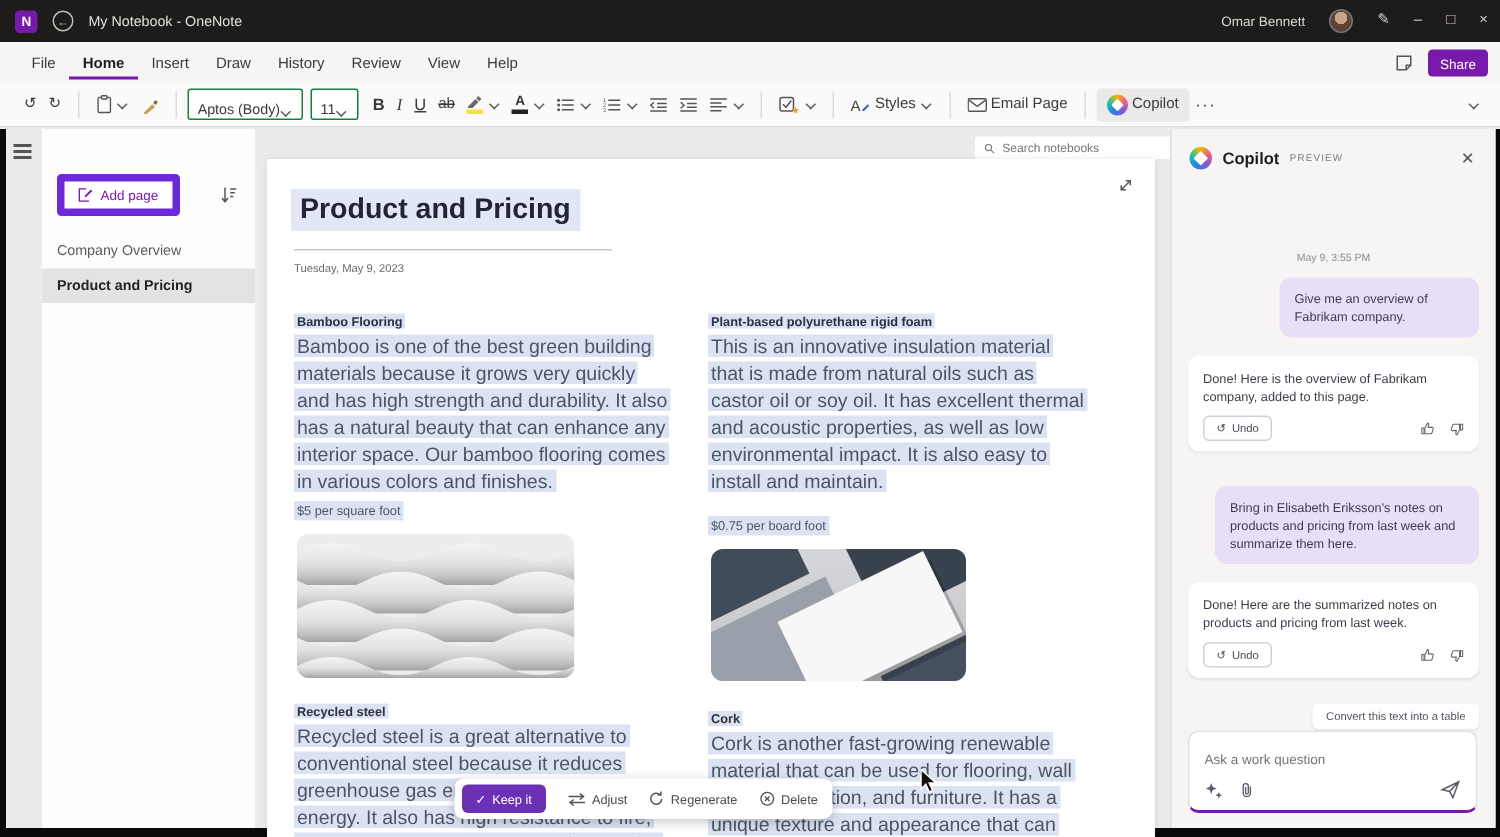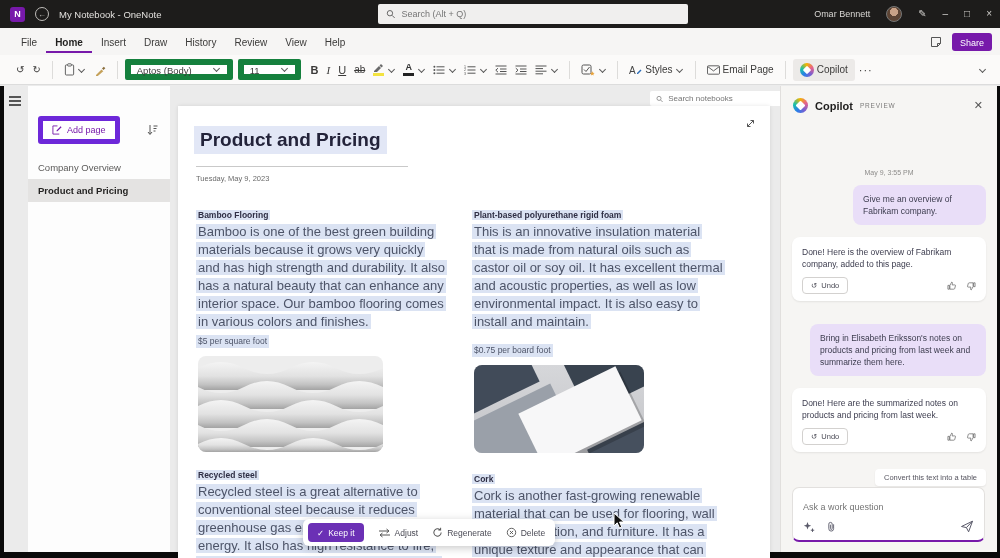--- a/index.html
+++ b/index.html
@@ -38,22 +38,22 @@
   .menubar-right { position:absolute; right:8px; top:0; height:27px; display:flex; align-items:center; gap:10px; }
   .share-btn { background:#7719aa; color:#fff; font-size:9px; border:none; border-radius:3px;
     height:18px; padding:0 8px; display:flex; align-items:center; gap:5px;flex-direction:column; }
 
   
   .ribbon { position:absolute; top:55px; left:0; width:1000px; height:30px; background:#fbfaf9;
     border-bottom:1px solid #dcdcdc; display:flex; align-items:center; padding-left:12px; }
   .rb { display:inline-flex; align-items:center; gap:3px; padding:3px 4px; border-radius:2px;
     color:#3b3a39; font-size:10px; }
   .rb-divider { width:1px; height:18px; background:#dddcda; margin:0 7px; }
-  .selbox { display:inline-flex; align-items:flex-start; justify-content:space-between;
-    border:6px solid #15803d; border-radius:2px; height:21px; padding:0 6px; gap:21px;
+  .selbox { display:inline-flex; align-items:flex-end; justify-content:space-between;
+    border:1px solid #15803d; border-radius:2px; height:21px; padding:0 6px; gap:0;
     font-size:9.5px; color:#3b3a39; background:#fff; }
   .chev { width:8px; height:8px; display:inline-block; position:relative; }
   .chev::before { content:""; position:absolute; left:1.5px; top:1px; width:4px; height:4px;
     border-right:1.2px solid #5a5a5a; border-bottom:1.2px solid #5a5a5a; transform:rotate(45deg); }
   .chev.white::before { border-color:#fff; }
   .glyph-b { font-weight:bold; font-size:11px; }
   .glyph-i { font-style:italic; font-family:"Liberation Serif",serif; font-size:11px; }
   .glyph-u { text-decoration:underline; font-size:11px; }
   .glyph-ab { text-decoration:line-through; font-size:10px; }
   .colorbar { display:flex; flex-direction:column; align-items:center; line-height:1; }
@@ -155,27 +155,20 @@
 </style>
 </head>
 <body>
 
 <div id="screen">
 
   <div class="titlebar">
     <div class="on-logo">N</div>
     <div class="back-circle">←</div>
     <span class="app-title">My Notebook - OneNote</span>
-    <div class="tb-search">
-      <svg width="10" height="10" viewBox="0 0 12 12">
-        <circle cx="5" cy="5" r="3.4" fill="none" stroke="#555" stroke-width="1.1"></circle>
-        <path d="M7.7 7.7 L11 11" stroke="#555" stroke-width="1.1"></path>
-      </svg>
-      <input placeholder="Search (Alt + Q)" style="">
-    </div>
     <div class="tb-right">
       <span class="user-name">Omar Bennett</span>
       <div class="avatar"></div>
       <span class="win-glyph">✎</span>
       <span class="win-glyph">–</span>
       <span class="win-glyph">□</span>
       <span class="win-glyph">×</span>
     </div>
   </div>
 

